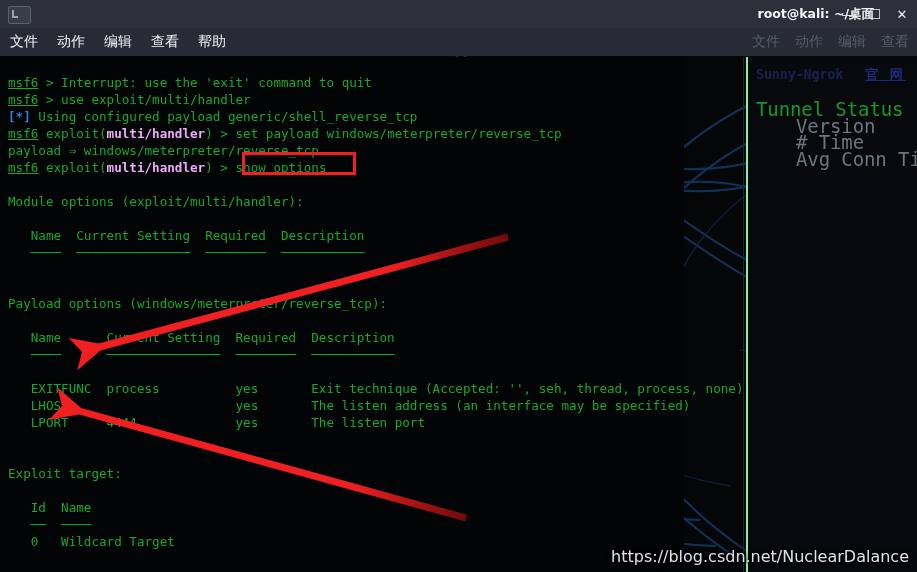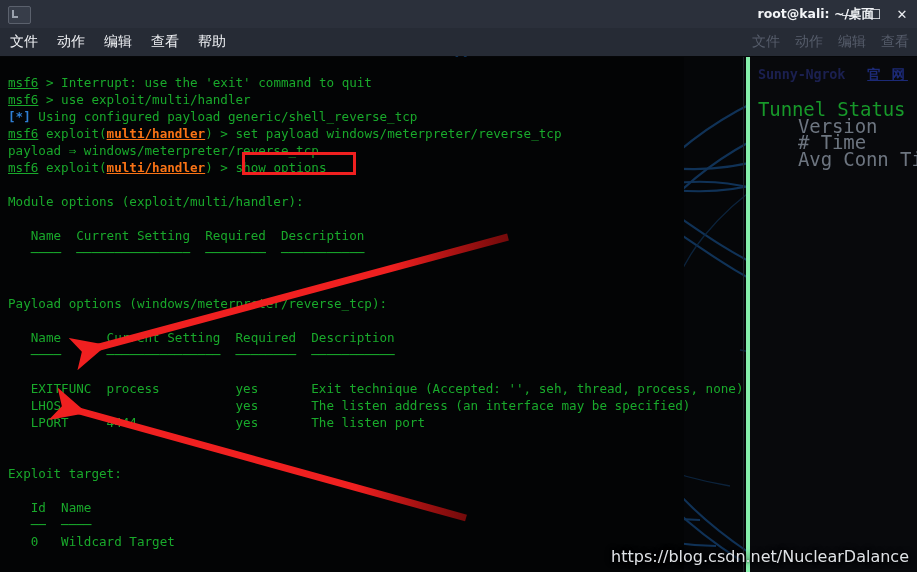--- a/index.html
+++ b/index.html
@@ -82,21 +82,21 @@
     color: #565d6b;
     font-family: "DejaVu Sans", sans-serif;
     font-size: 14px;
     white-space: nowrap;
   }
   #bg-termbody {
     position: absolute;
     left: 2px; top: 57px;
     width: 171px; height: 515px;
     background: #08090c;
-    border-left: 4px solid #86efac;
+    border-left: 2px solid #86efac;
     overflow: hidden;
     padding: 9px 0 0 8px;
     box-sizing: border-box;
   }
   #bg-ngrok-head {
     display: flex;
     align-items: baseline;
     gap: 22px;
     margin-bottom: 17px;
   }
@@ -236,21 +236,21 @@
     font-size: 12.6px;
     line-height: 17px;
     color: #19a92b;
     white-space: pre;
     letter-spacing: 0px;
   }
   .ln { height: 17px; white-space: pre; }
   .msf { color: #19a92b; text-decoration: underline; }
   .g   { color: #19a92b; }
   .star{ color: #2f7fd4; font-weight: bold; }
-  .mod { color: #f97316; font-weight: bold; text-decoration: underline; }
+  .mod { color: #f0abfc; font-weight: bold; }
 
   
   #annot {
     position: absolute;
     inset: 0;
     z-index: 6;
     pointer-events: none;
   }
   #redbox {
     position: absolute;

